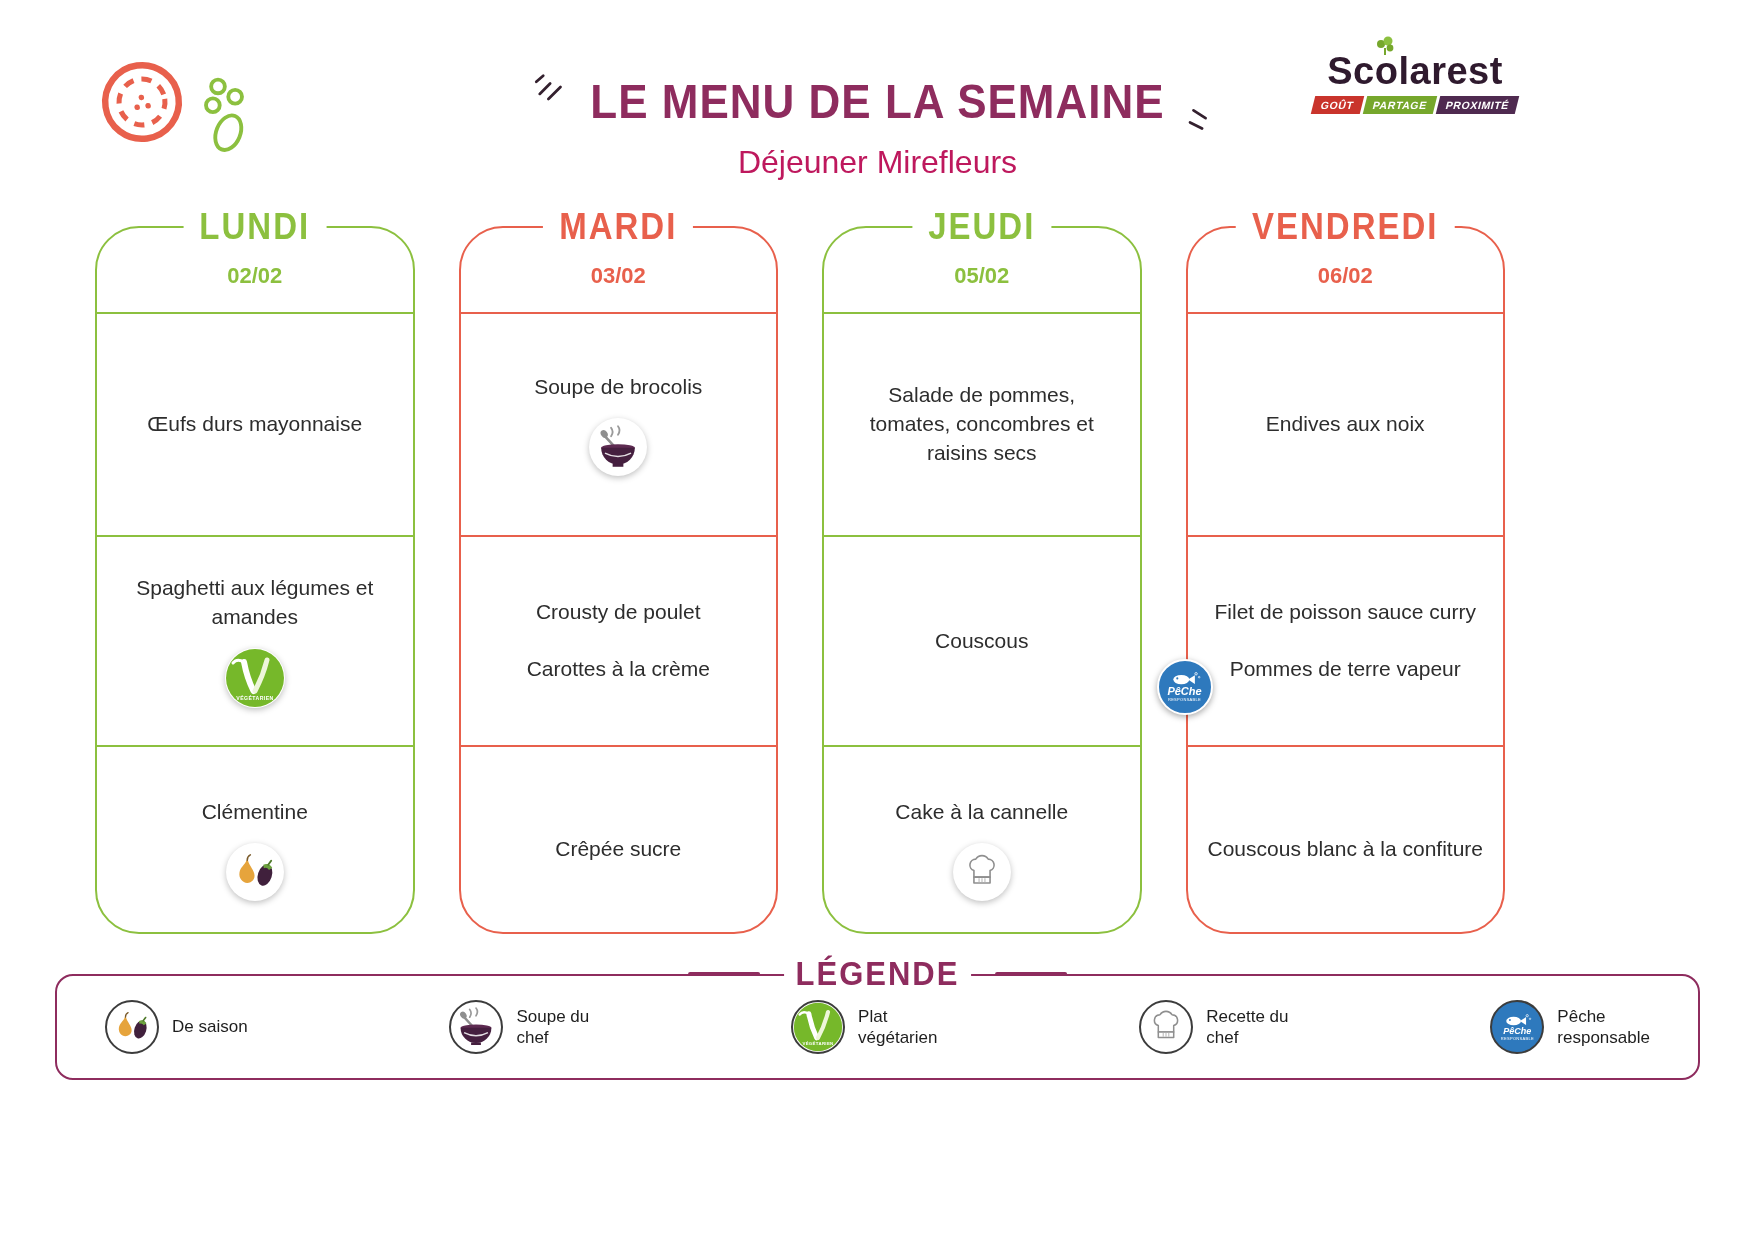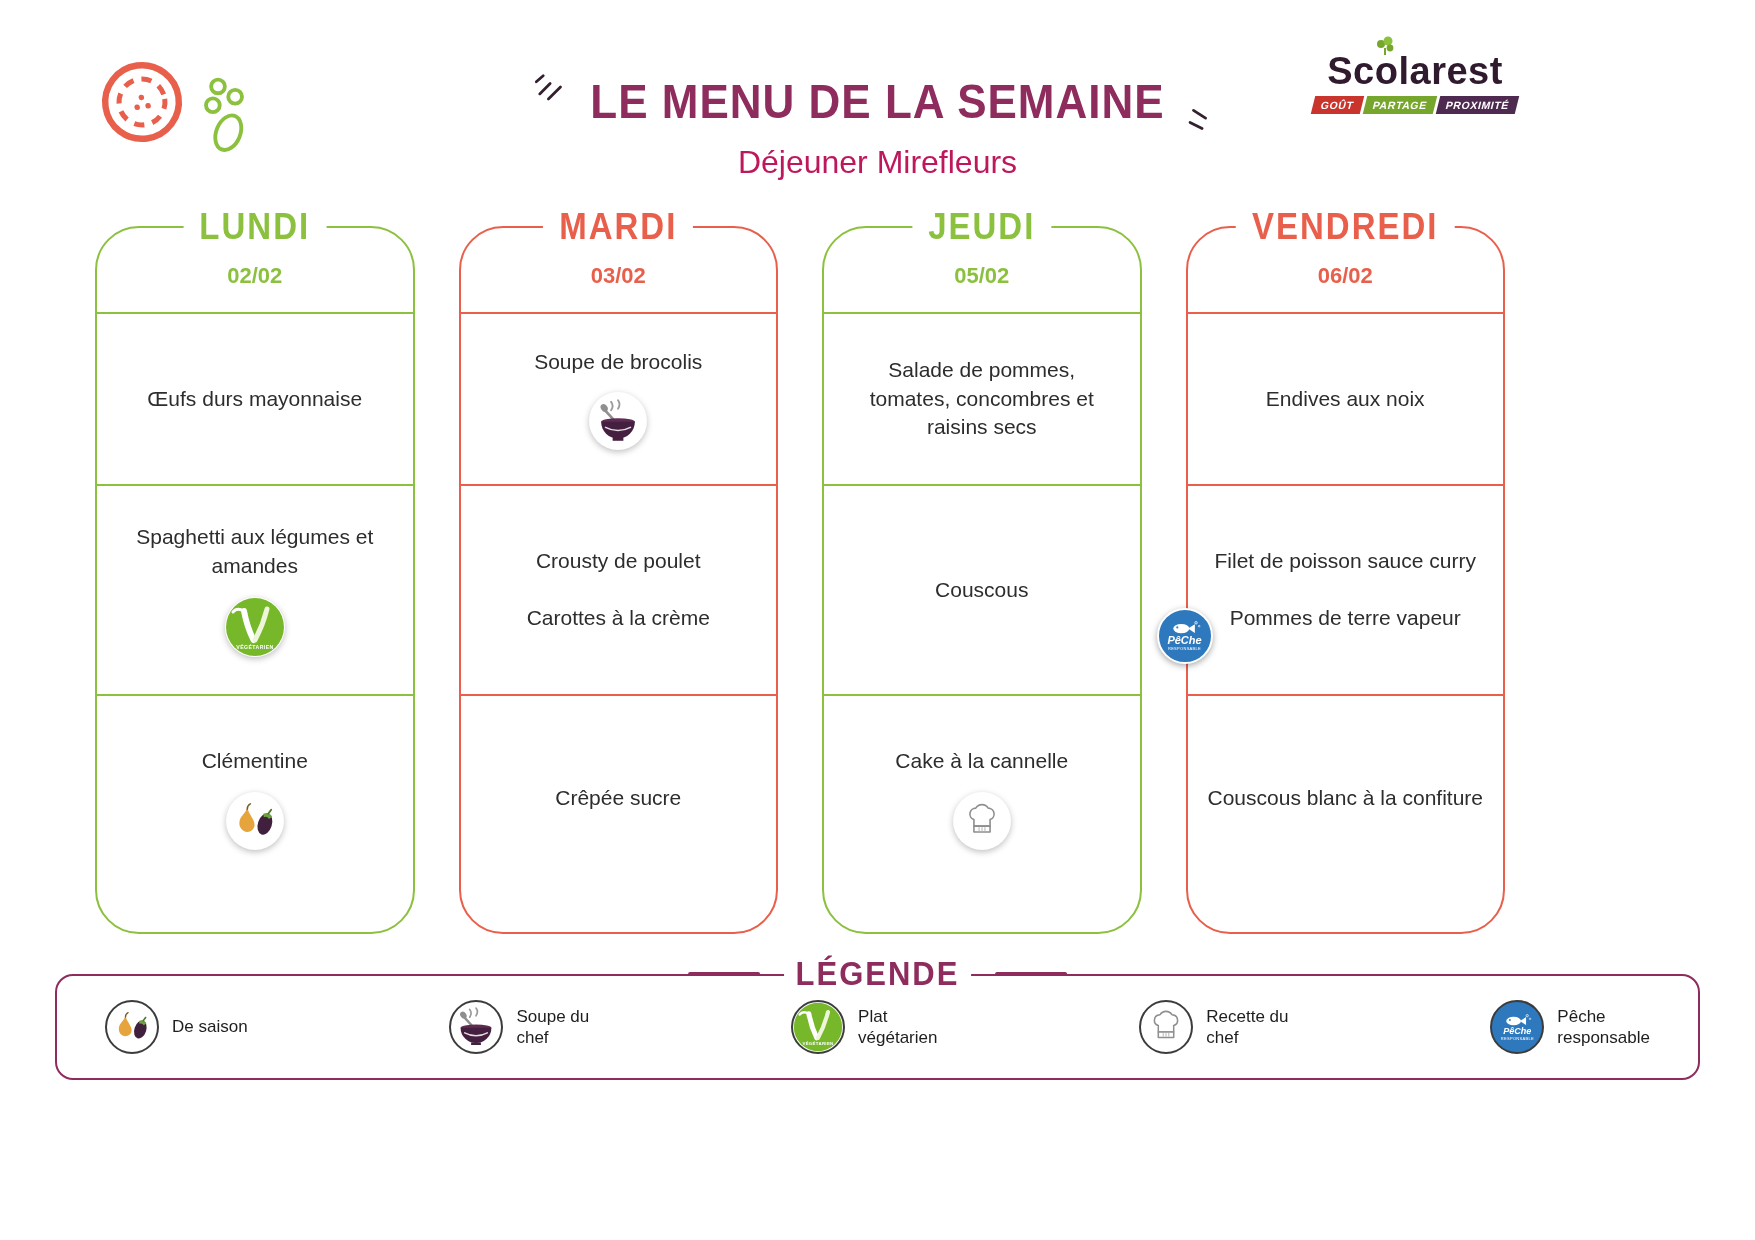--- a/index.html
+++ b/index.html
@@ -26,21 +26,21 @@
 
   
   .days{display:flex;gap:44px;margin:36px 250px 0 95px}
   .card{flex:1;position:relative;border:2.5px solid var(--c);border-radius:44px;height:708px;background:#fff}
   .card.green{--c:#8cc03f}
   .card.coral{--c:#e8604c}
   .day-name{position:absolute;top:0;left:50%;transform:translate(-50%,-54%) scaleY(1.12);background:#fff;padding:0 16px;font-size:33px;font-weight:bold;color:var(--c);letter-spacing:2px;white-space:nowrap}
   .card-head{height:86px;display:flex;align-items:center;justify-content:center;border-bottom:2px solid var(--c);padding-top:12px}
   .date{font-size:22px;font-weight:bold;color:var(--c)}
   .slot{display:flex;flex-direction:column;align-items:center;justify-content:center;gap:16px;text-align:center;padding:0 20px;position:relative}
-  .slot.s1{height:172px;border-bottom:2px solid var(--c)}
+  .slot.s1{height:223px;border-bottom:2px solid var(--c)}
   .slot.s2{height:210px;border-bottom:2px solid var(--c)}
   .slot.s3{height:205px}
   .dish{font-size:21px;line-height:1.38;color:#2d2d2d;white-space:pre-line}
 
   
   .ic-circle{background:#fff;border-radius:50%;box-shadow:0 2px 6px rgba(0,0,0,.25);display:flex;align-items:center;justify-content:center}
   .card .ic-circle{width:58px;height:58px}
   .veg-badge{width:60px;height:60px;border-radius:50%;box-shadow:0 2px 6px rgba(0,0,0,.25)}
   .veg-badge svg{display:block}
   .fishwrap{display:flex;flex-direction:column;align-items:center;justify-content:center;color:#fff}

